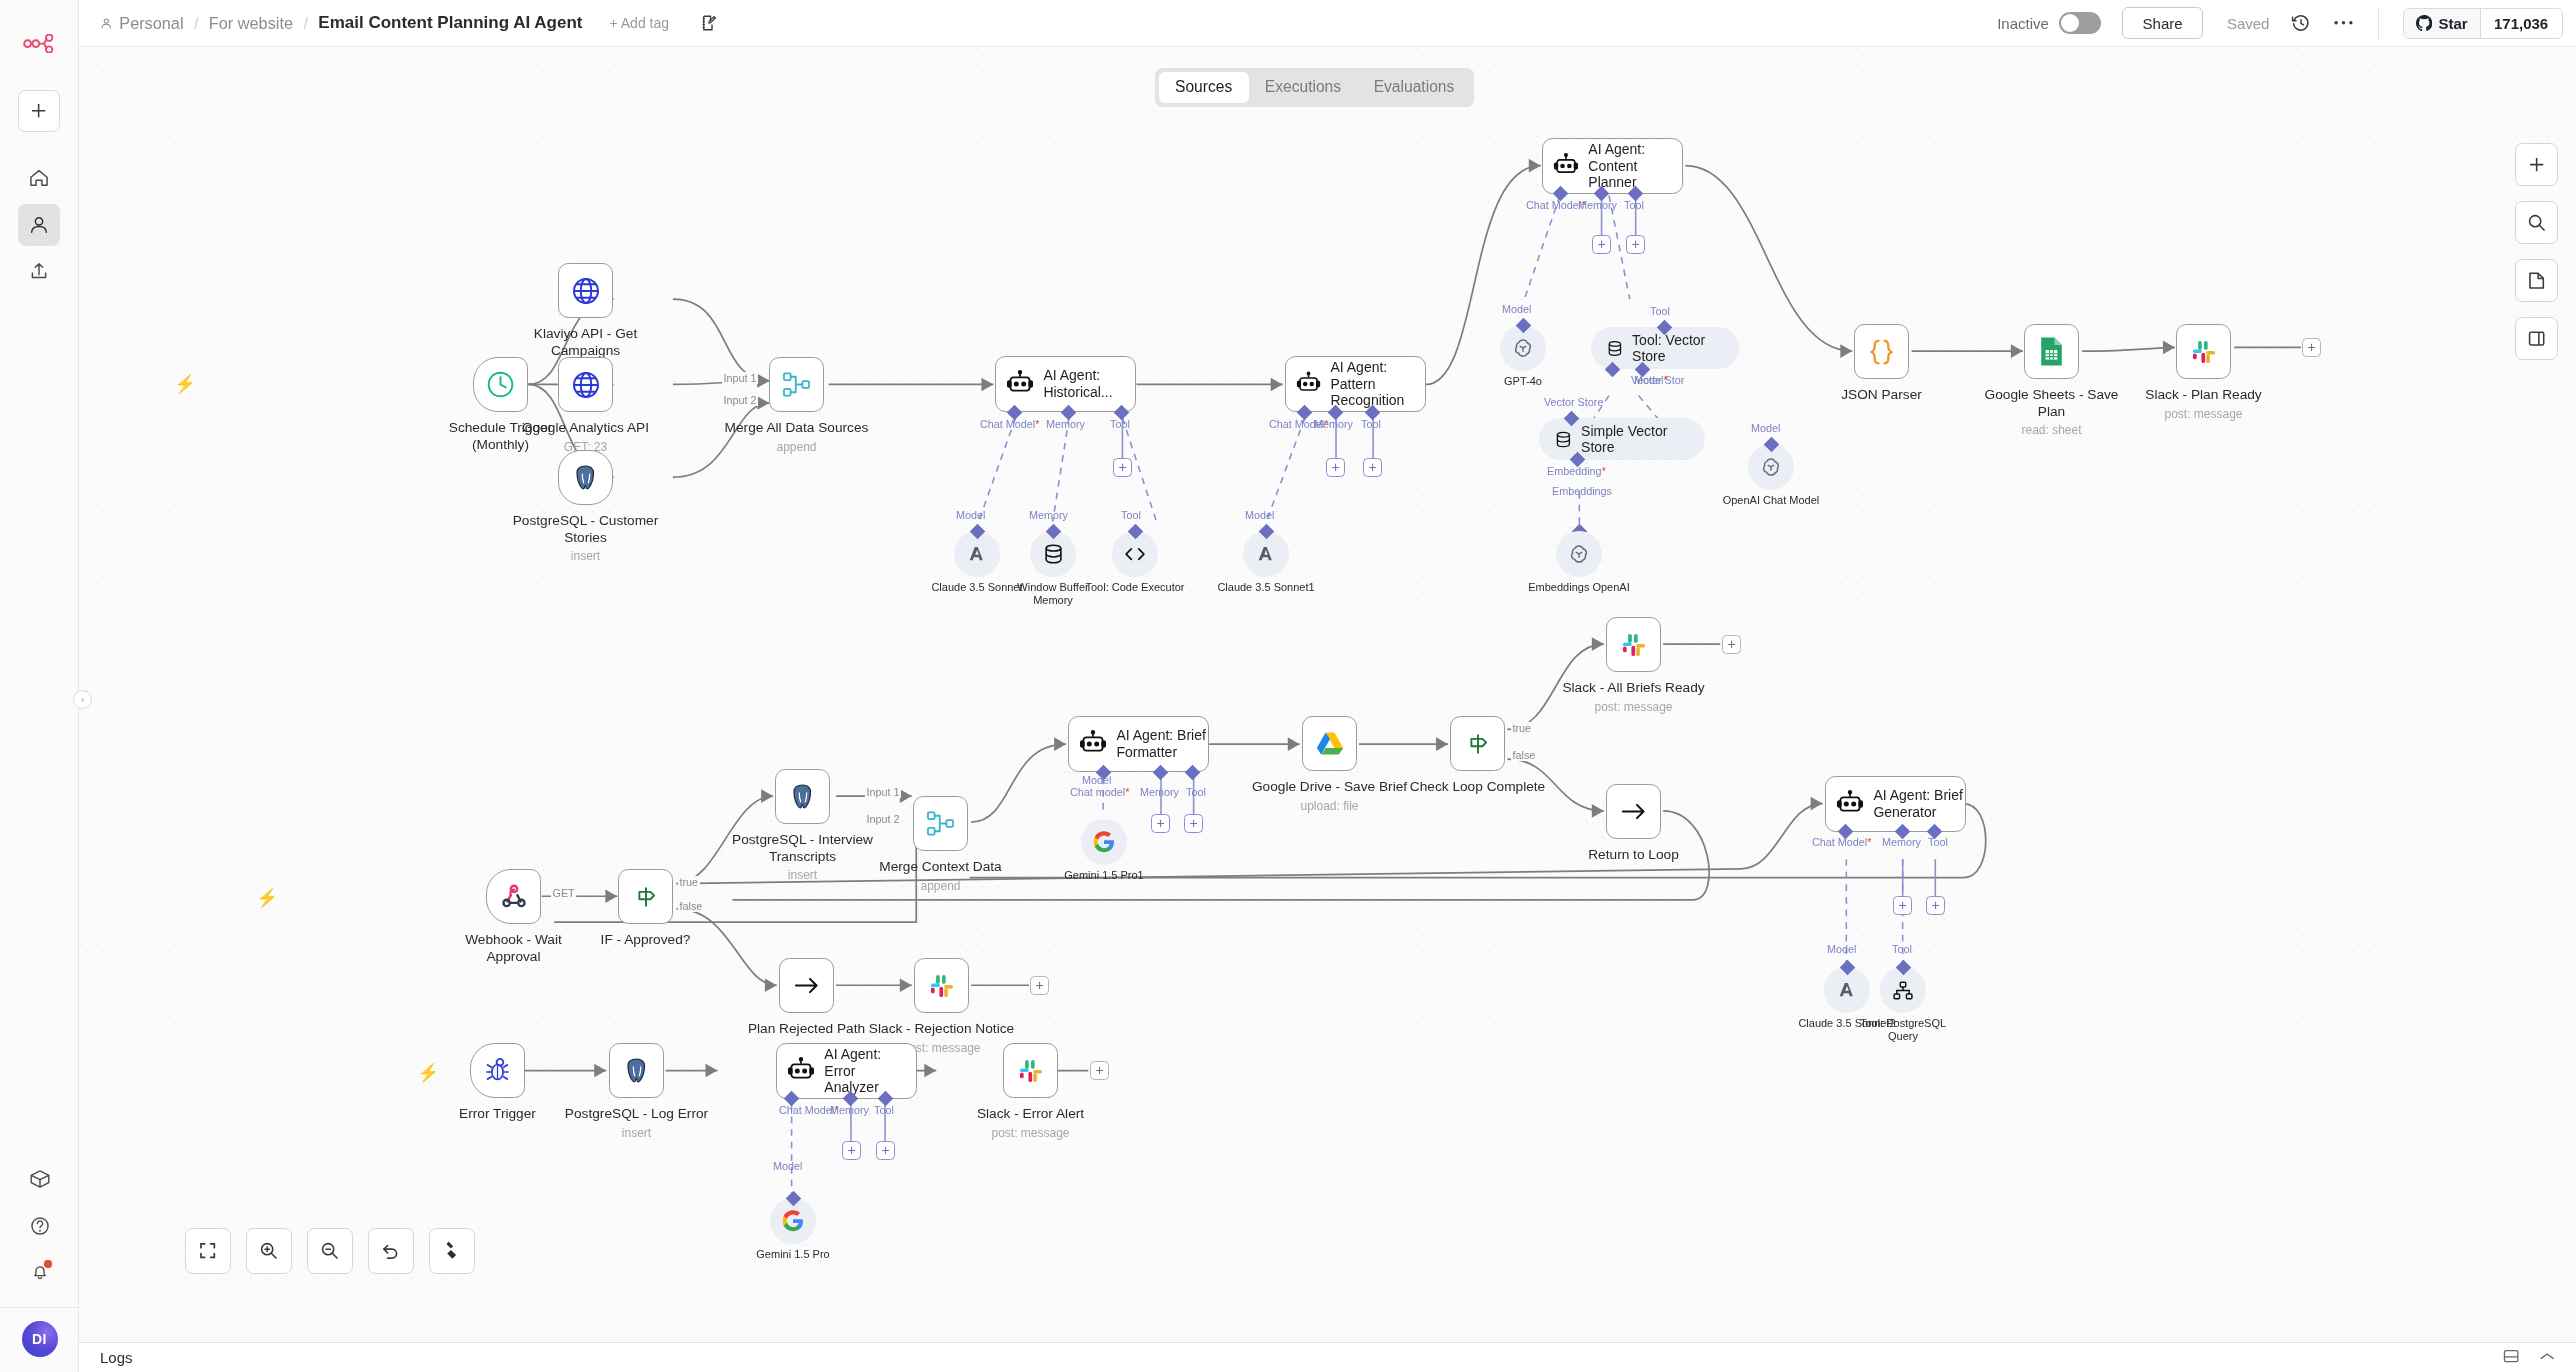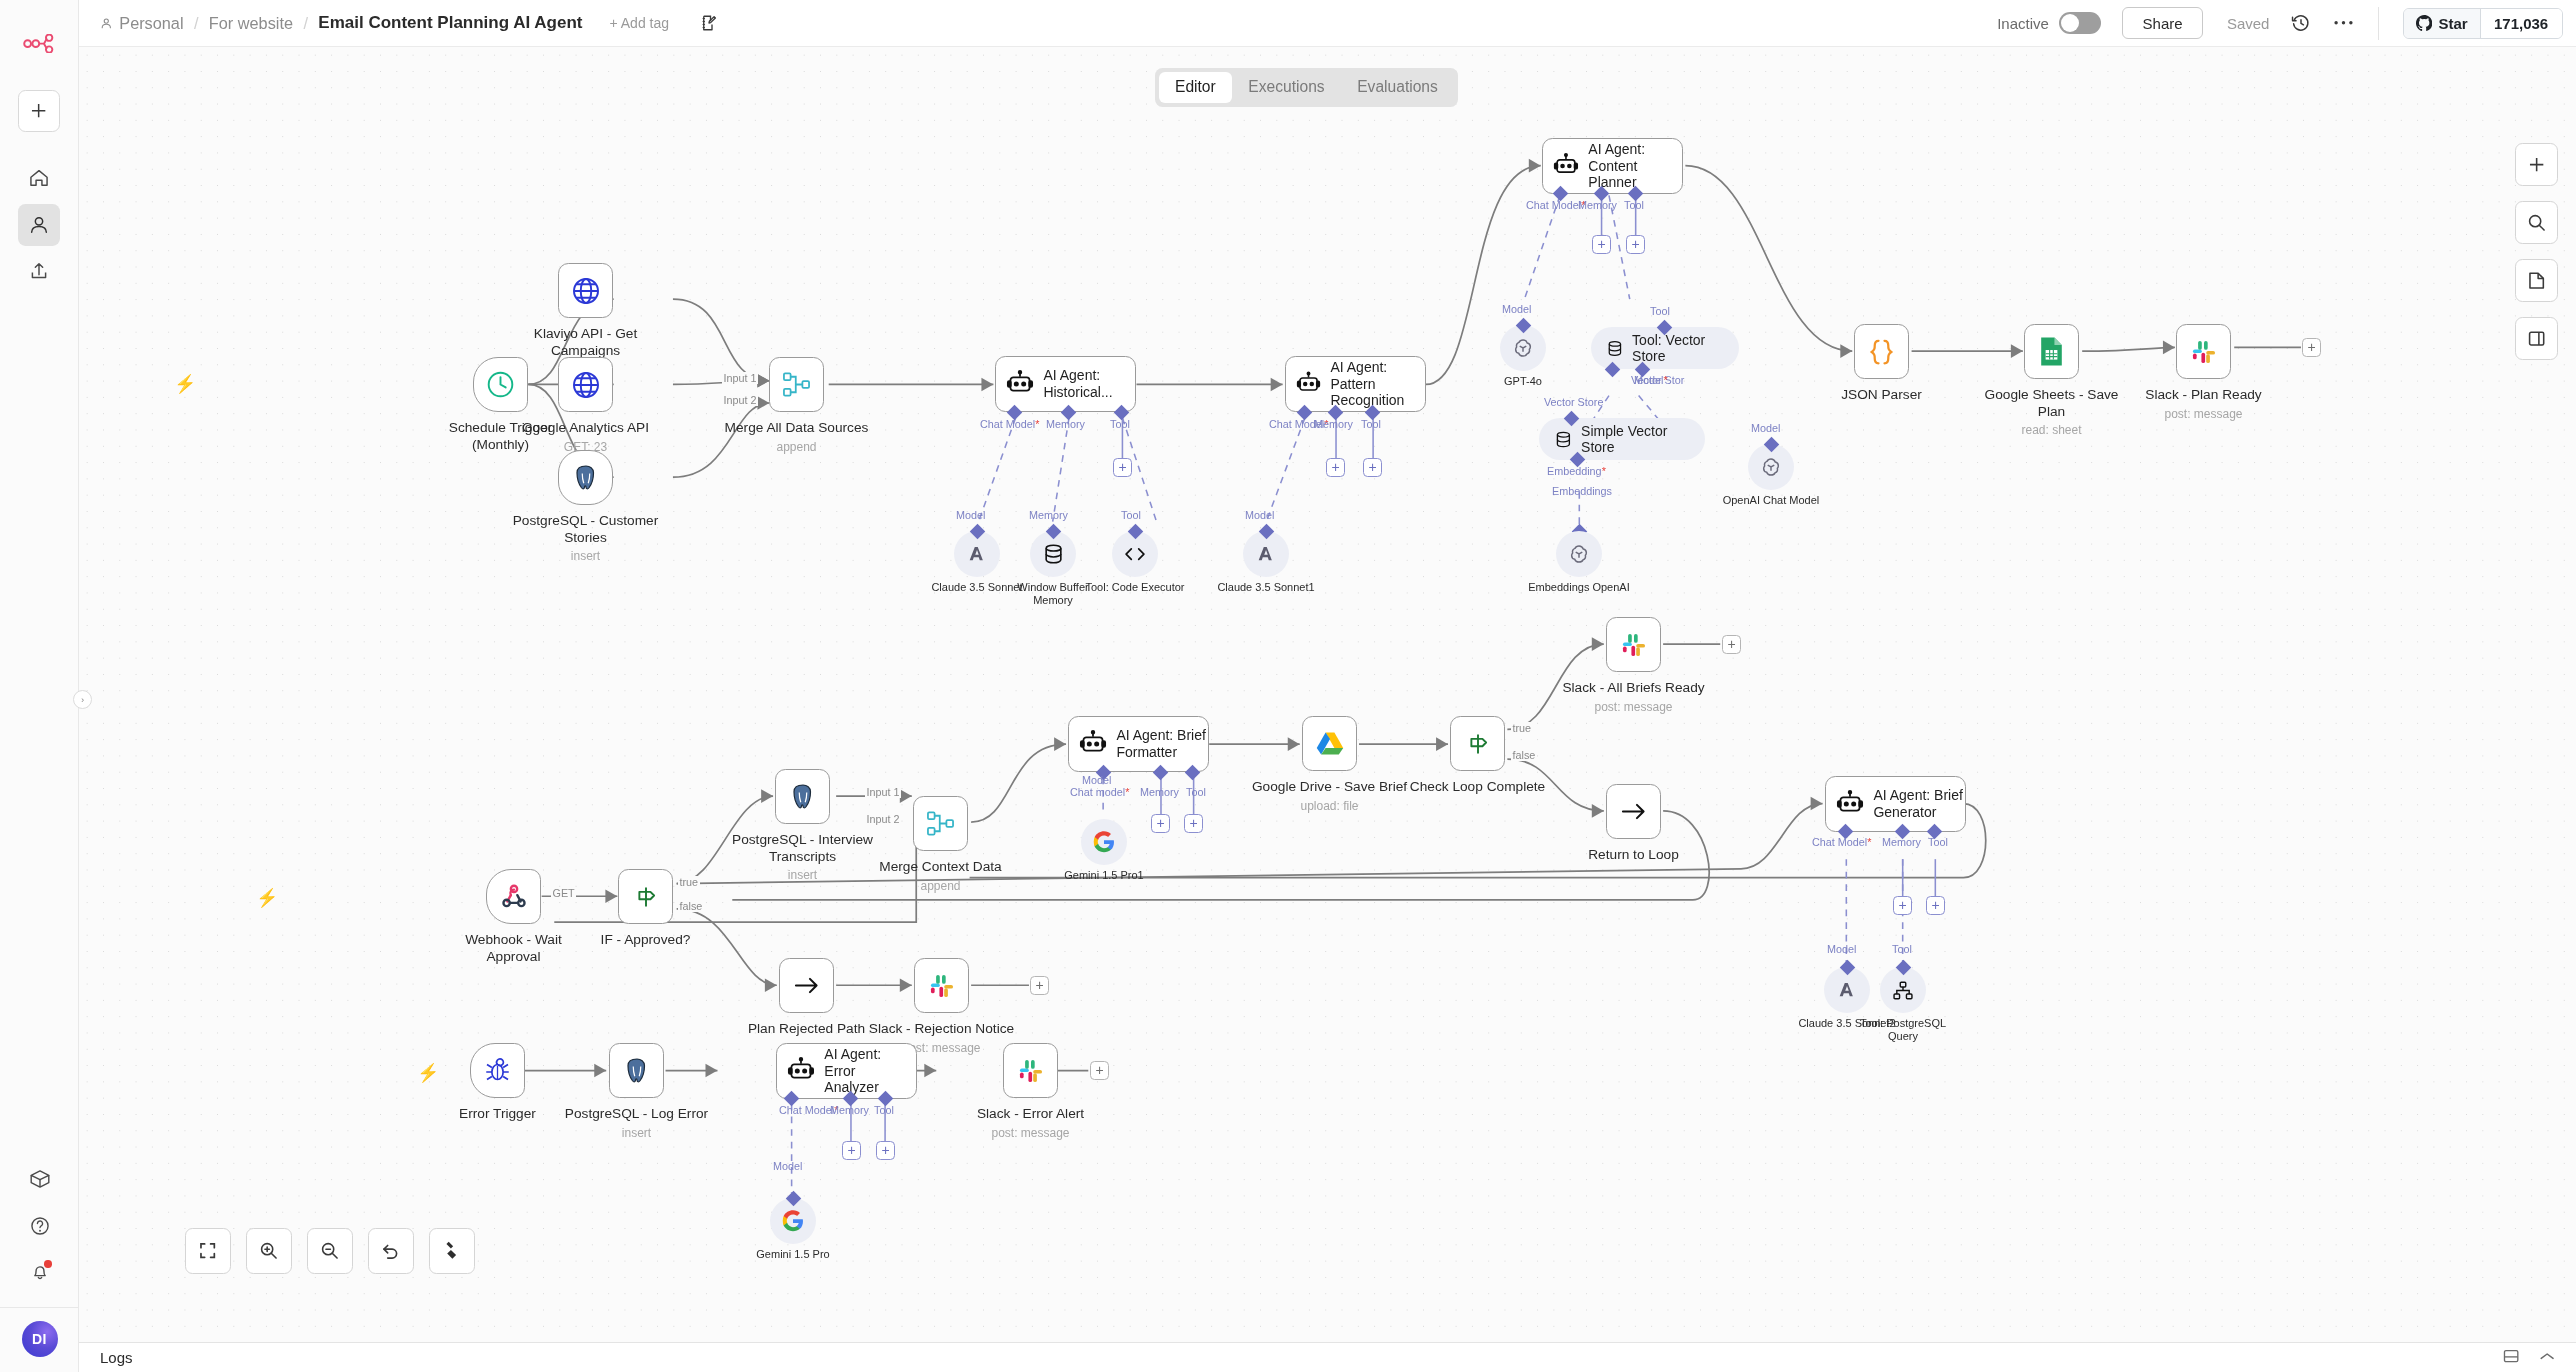--- a/index.html
+++ b/index.html
@@ -290,21 +290,21 @@
             </svg>
         </span>
         <span>Star</span>
       </div>
       <div class="gh-right">171,036</div>
     </div>
   </div>
 </div>
 
 <div id="tabs">
-  <div class="tab active">Editor</div>
+  <div class="tab active">Sources</div>
   <div class="tab">Executions</div>
   <div class="tab">Evaluations</div>
 </div>
 
 <div id="canvas">
  <div id="canvas-inner">
 
   <svg class="edges" viewBox="0 0 3365 1746" width="2497" height="1295">
     <defs>
       <marker id="ar" markerWidth="10" markerHeight="10" refX="8" refY="5" orient="auto">

